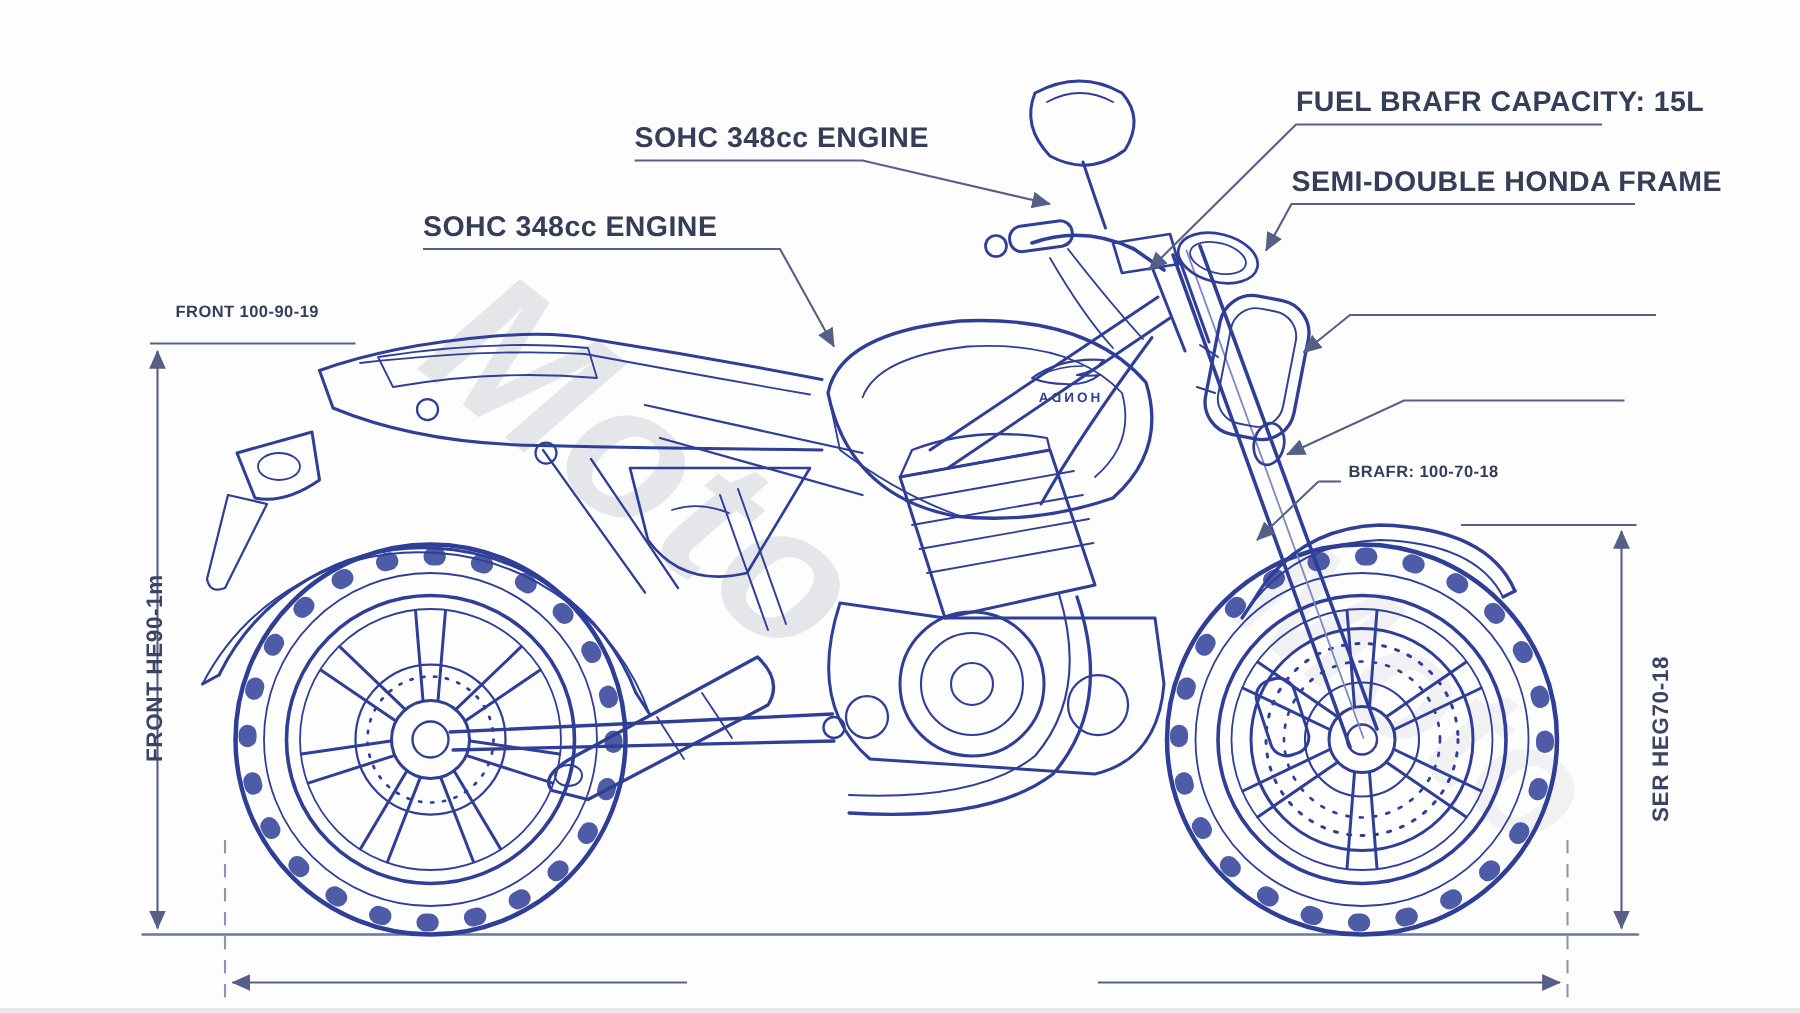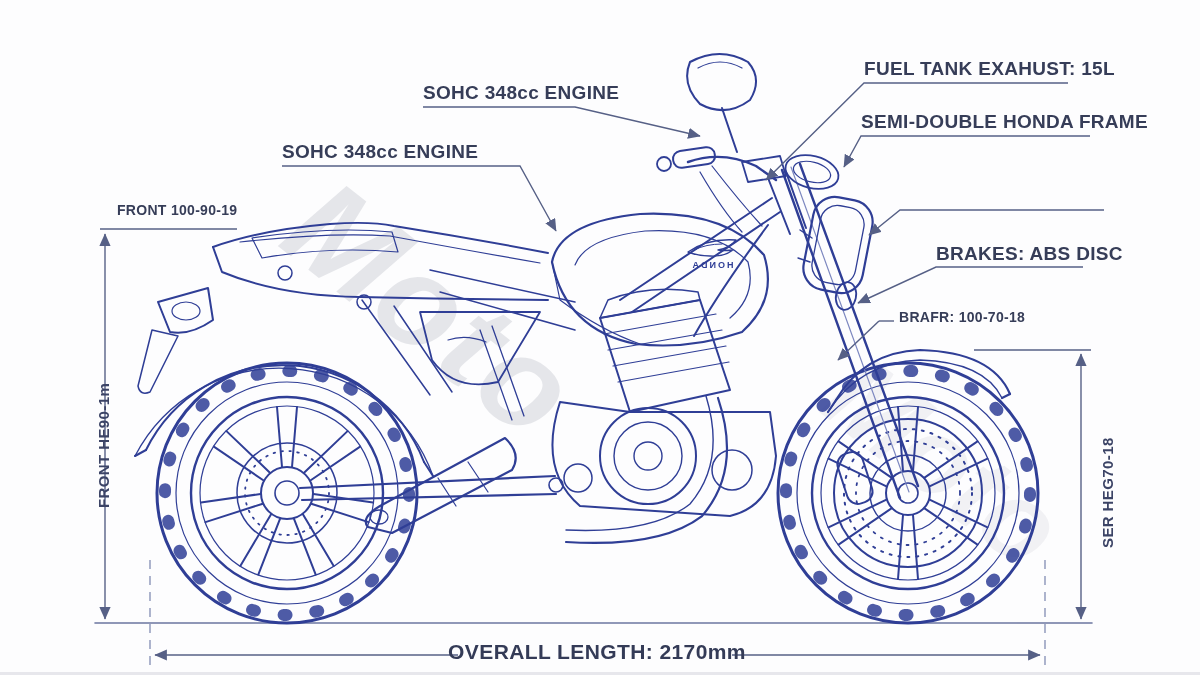--- a/index.html
+++ b/index.html
@@ -1,19 +1,19 @@
 <!DOCTYPE html>
 <html><head>
 <meta charset="utf-8">
 <style>
   html,body{margin:0;padding:0;background:#e8e8ec;}
   #stage{position:relative;width:1200px;height:675px;background:#fdfdfe;overflow:hidden;
          font-family:"Liberation Sans",sans-serif;}
   .callout{position:absolute;color:#363d58;font-weight:700;font-size:19px;letter-spacing:.3px;white-space:nowrap;}
-  .callout.small{font-size:14px;}
+  .callout.small{font-size:11px;}
   .dim-text{position:absolute;color:#3c4466;font-weight:700;font-size:15px;letter-spacing:.4px;white-space:nowrap;}
   .rot{transform:rotate(-90deg);transform-origin:left top;}
   #overall-length{position:absolute;left:597px;top:640px;transform:translateX(-50%);
          color:#343b57;font-weight:700;font-size:21px;letter-spacing:.4px;white-space:nowrap;}
   #watermark{position:absolute;left:350px;top:150px;font-size:130px;font-weight:700;font-style:italic;
          color:rgba(168,172,182,0.28);transform:rotate(38deg);transform-origin:left top;
          letter-spacing:4px;pointer-events:none;}
   #watermark2{position:absolute;left:880px;top:330px;font-size:110px;font-weight:700;font-style:italic;
          color:rgba(168,172,182,0.14);transform:rotate(38deg);transform-origin:left top;pointer-events:none;}
   #bottom-edge{position:absolute;left:0;bottom:0;width:100%;height:3px;background:#e7e7ec;}
@@ -273,24 +273,22 @@
         <line x1="150" y1="560" x2="150" y2="672" stroke-dasharray="9 7" stroke="#8a94b8"></line>
         <line x1="1045" y1="560" x2="1045" y2="672" stroke-dasharray="9 7" stroke="#8a94b8"></line>
         <line x1="155" y1="655" x2="458" y2="655" marker-start="url(#arr)"></line>
         <line x1="732" y1="655" x2="1040" y2="655" marker-end="url(#arr)"></line>
       </g>
     </g>
   </svg>
 
   <div class="callout" style="left:423px;top:82px;">SOHC 348cc ENGINE</div>
   <div class="callout" style="left:282px;top:141px;">SOHC 348cc ENGINE</div>
-  <div class="callout" style="left:864px;top:58px;">FUEL TANK EXAHUST: 15L</div>
+  <div class="callout" style="left:864px;top:58px;">FUEL BRAFR CAPACITY: 15L</div>
   <div class="callout" style="left:861px;top:111px;">SEMI-DOUBLE HONDA FRAME</div>
-  <div class="callout" style="left:936px;top:243px;">BRAKES: ABS DISC</div>
   <div class="callout small" style="left:899px;top:309px;">BRAFR: 100-70-18</div>
   <div class="callout small" style="left:117px;top:202px;">FRONT 100-90-19</div>
 
   <div class="dim-text rot" style="left:95px;top:508px;">FRONT HE90-1m</div>
   <div class="dim-text rot" style="left:1099px;top:548px;">SER HEG70-18</div>
-  <div id="overall-length">OVERALL LENGTH: 2170mm</div>
 
   <div id="bottom-edge"></div>
 </div>
 
 </body></html>

